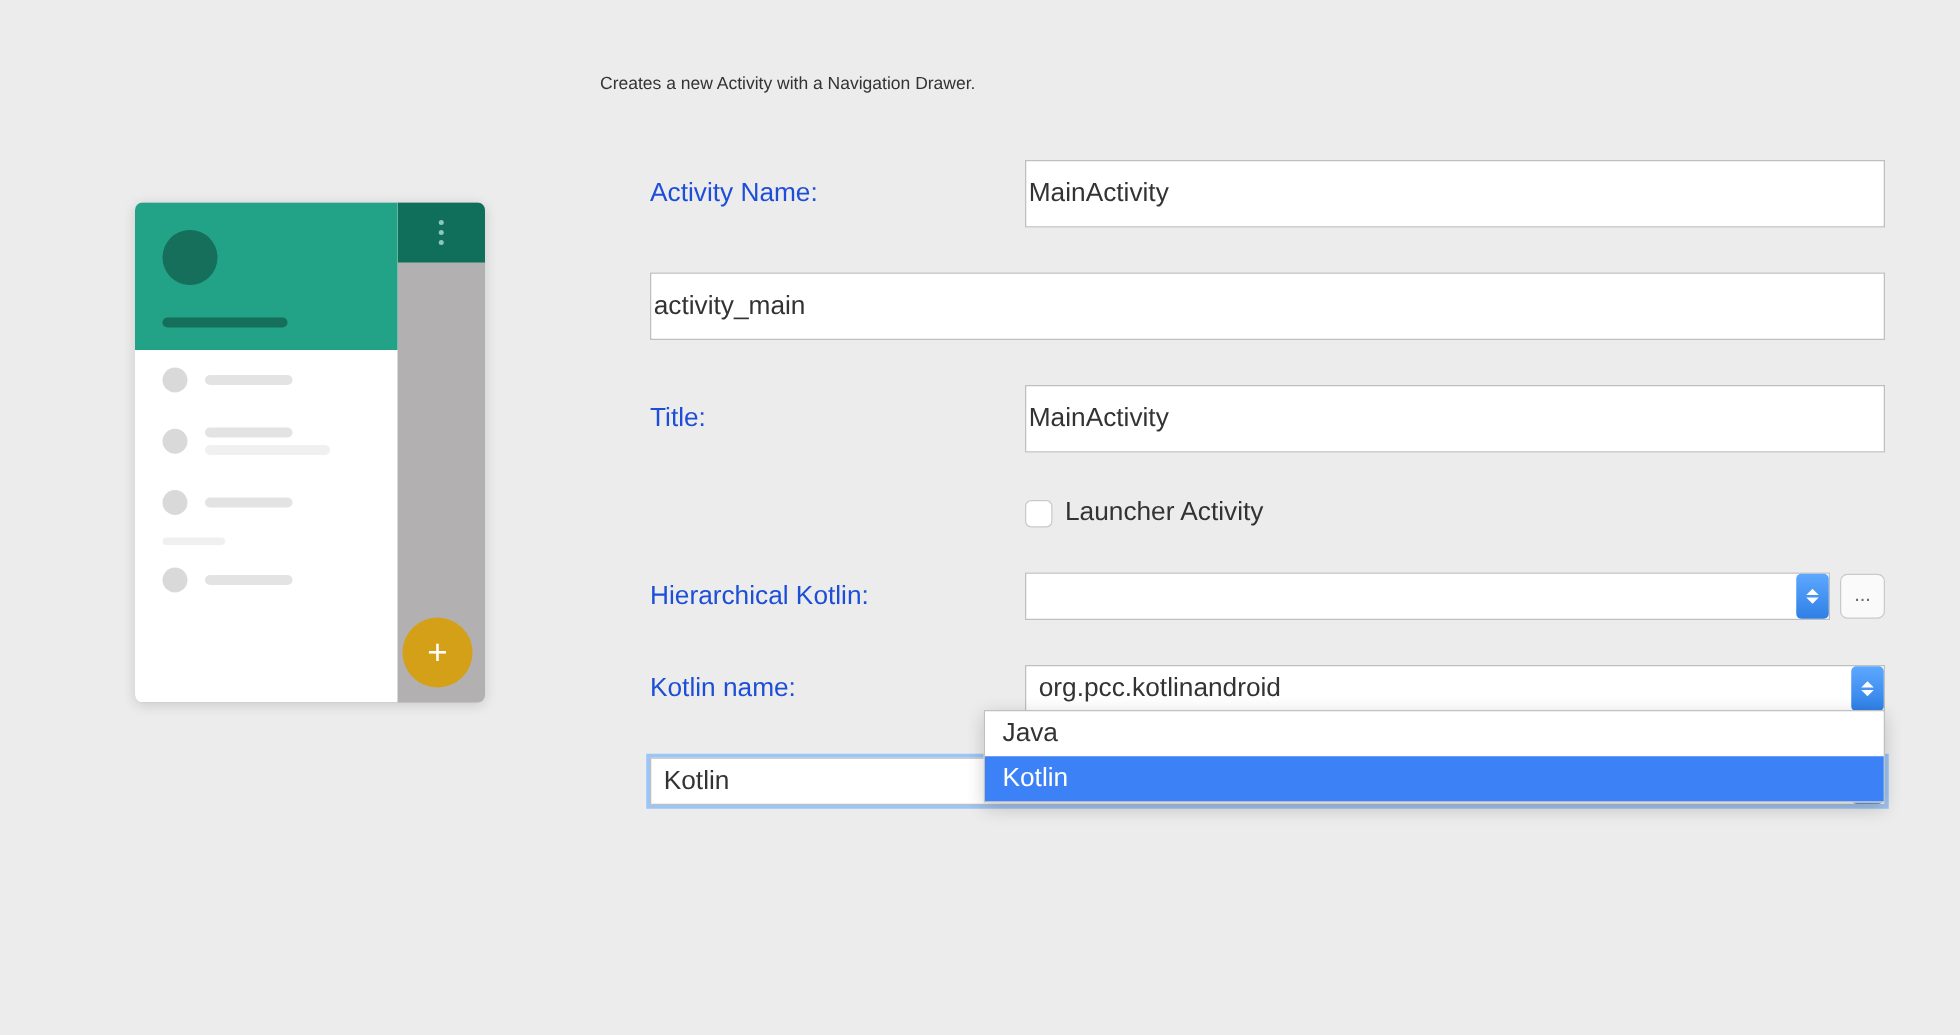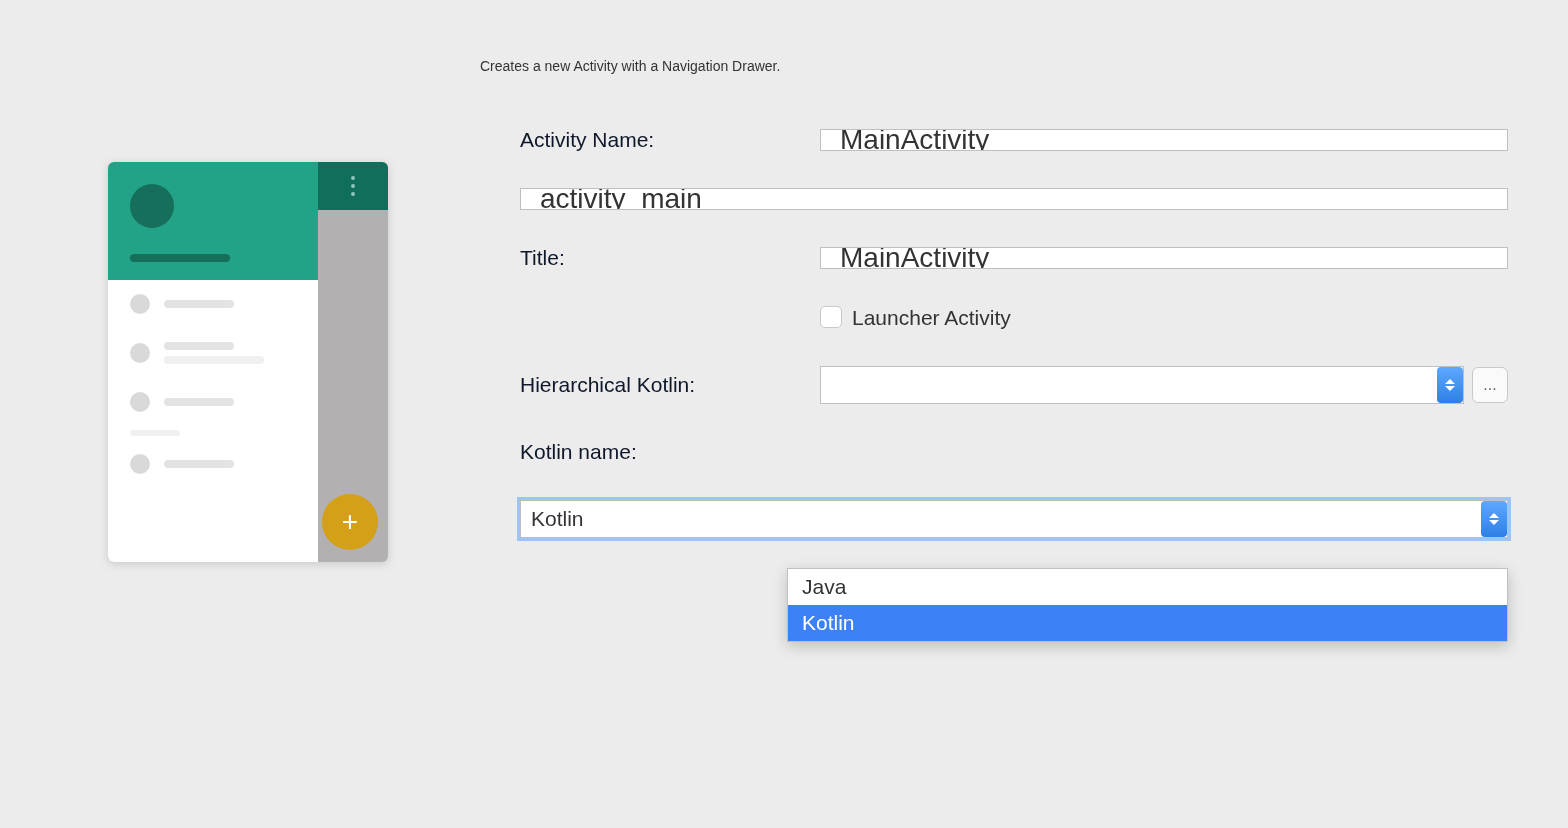--- a/index.html
+++ b/index.html
@@ -102,47 +102,47 @@
       right: 60px;
     }
     .row {
       display: flex;
       align-items: center;
       margin-bottom: 36px;
     }
     .label {
       width: 300px;
       font-size: 21px;
-      color: #0f172a;
+      color: #1d4ed8;
     }
     .field-wrap {
       flex: 1;
       display: flex;
       align-items: center;
       gap: 8px;
     }
     input.text-field {
       width: 100%;
-      height: 22px;
+      height: 54px;
       border: 1px solid #bfbfbf;
       background: #fff;
-      font-size: 28px;
-      padding: 0 19px;
+      font-size: 21px;
+      padding: 0 2px;
       color: #333;
       outline: none;
     }
     .checkbox {
       width: 22px; height: 22px;
       border: 1px solid #c9c9c9;
       border-radius: 5px;
       background: #fff;
       margin-right: 10px;
       flex-shrink: 0;
     }
-    .check-row { display: flex; align-items: flex-start; font-size: 21px; }
+    .check-row { display: flex; align-items: flex-end; font-size: 21px; }
     .combo {
       width: 100%;
       height: 38px;
       border: 1px solid #bfbfbf;
       background: #fff;
       display: flex;
       align-items: center;
       position: relative;
       font-size: 21px;
       padding-left: 10px;
@@ -287,20 +287,29 @@
           <div class="spinner-up"></div>
             <div class="spinner-down"></div>
         </div>
       </div>
       <div class="browse-btn">...</div>
     </div>
   </div>
 
   <div class="row">
     <div class="label">Kotlin name:</div>
+    <div class="field-wrap">
+      <div class="combo">
+        <span>org.pcc.kotlinandroid</span>
+        <div class="combo-spinner">
+          <div class="spinner-up"></div>
+            <div class="spinner-down"></div>
+        </div>
+      </div>
+    </div>
   </div>
 
   <div class="row">
     <div class="field-wrap">
       <div class="combo combo-focused">
         <span>Kotlin</span>
         <div class="combo-spinner">
           <div class="spinner-up"></div>
             <div class="spinner-down"></div>
         </div>

